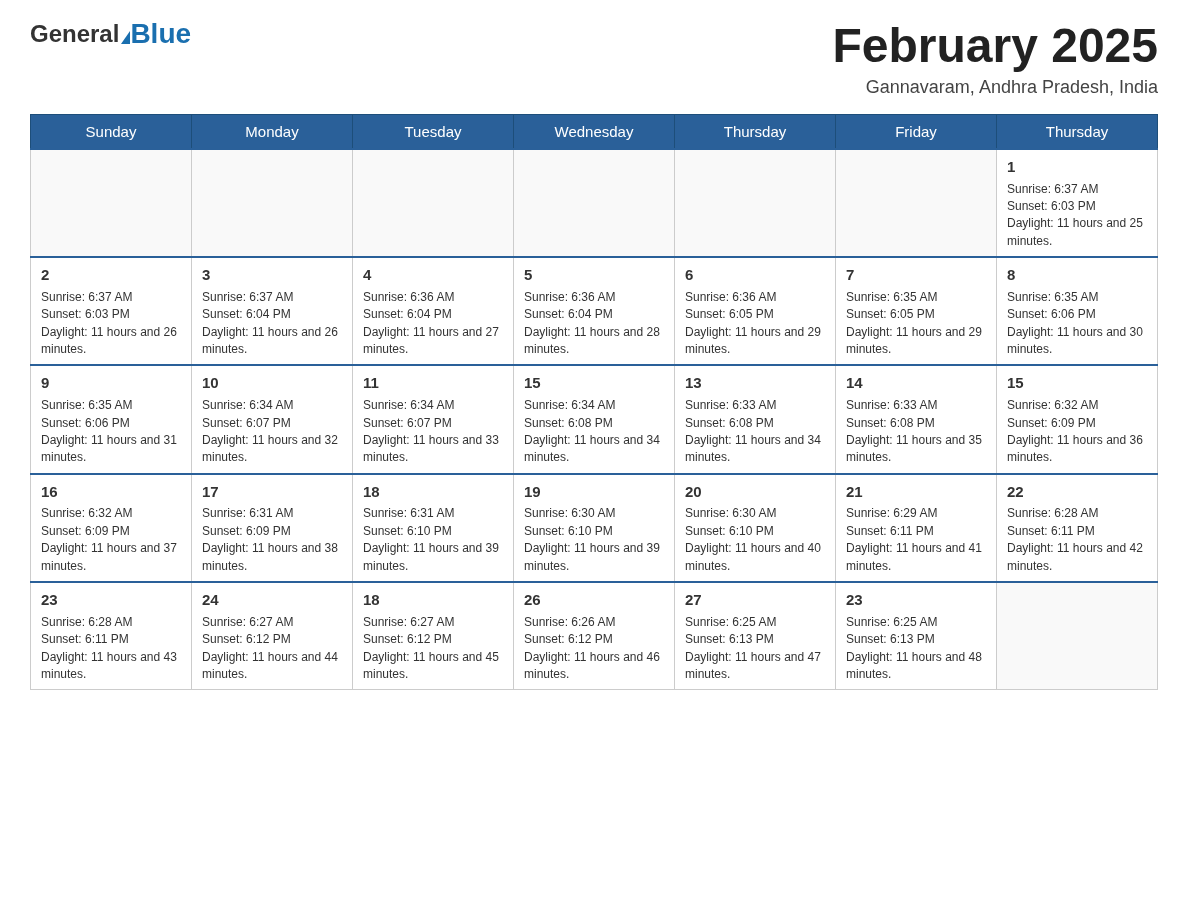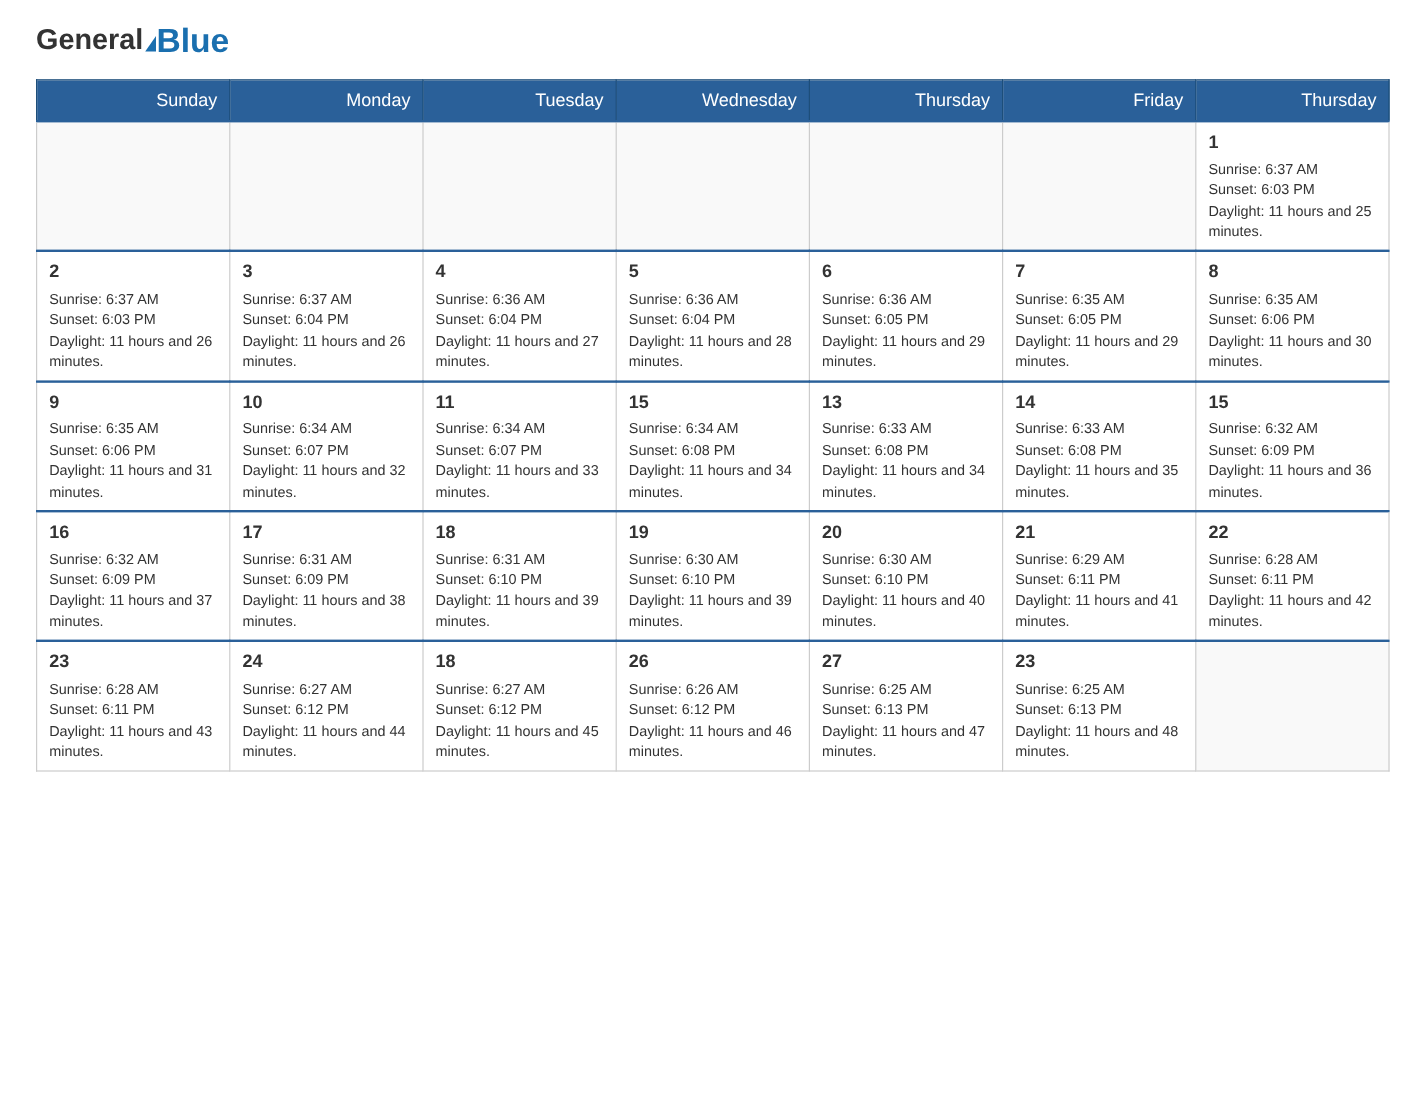--- a/index.html
+++ b/index.html
@@ -40,21 +40,21 @@
       margin-top: 8px;
     }
     .calendar thead tr {
       background-color: #2a6099;
     }
     .calendar thead th {
       color: #fff;
       font-size: 15px;
       font-weight: normal;
       padding: 8px 10px;
-      text-align: right;
+      text-align: center;
       border: 1px solid #1d4e7a;
     }
     .calendar tbody td {
       vertical-align: top;
       padding: 6px 10px;
       border: 1px solid #ccc;
       font-size: 12.5px;
       line-height: 1.45;
       width: 14.28%;
       min-height: 90px;
@@ -80,20 +80,22 @@
 <body>
 
 <div class="header">
   <div class="logo">
     <div>
       <span style="font-size:24px;font-weight:bold;color:#333;">General</span><span style="display:inline-block;width:0;height:0;border-left:9px solid transparent;border-right:0px solid transparent;border-bottom:13px solid #1a6faf;margin-left:2px;vertical-align:middle;"></span>
     </div>
     <div style="font-size:28px;font-weight:bold;color:#1a6faf;margin-top:-2px;">Blue</div>
   </div>
   <div class="title-area">
+    <div class="month-title">February 2025</div>
+    <div class="location">Gannavaram, Andhra Pradesh, India</div>
   </div>
 </div>
 
 <table class="calendar">
   <thead>
     <tr>
     <th>Sunday</th>
         <th>Monday</th>
         <th>Tuesday</th>
         <th>Wednesday</th>

